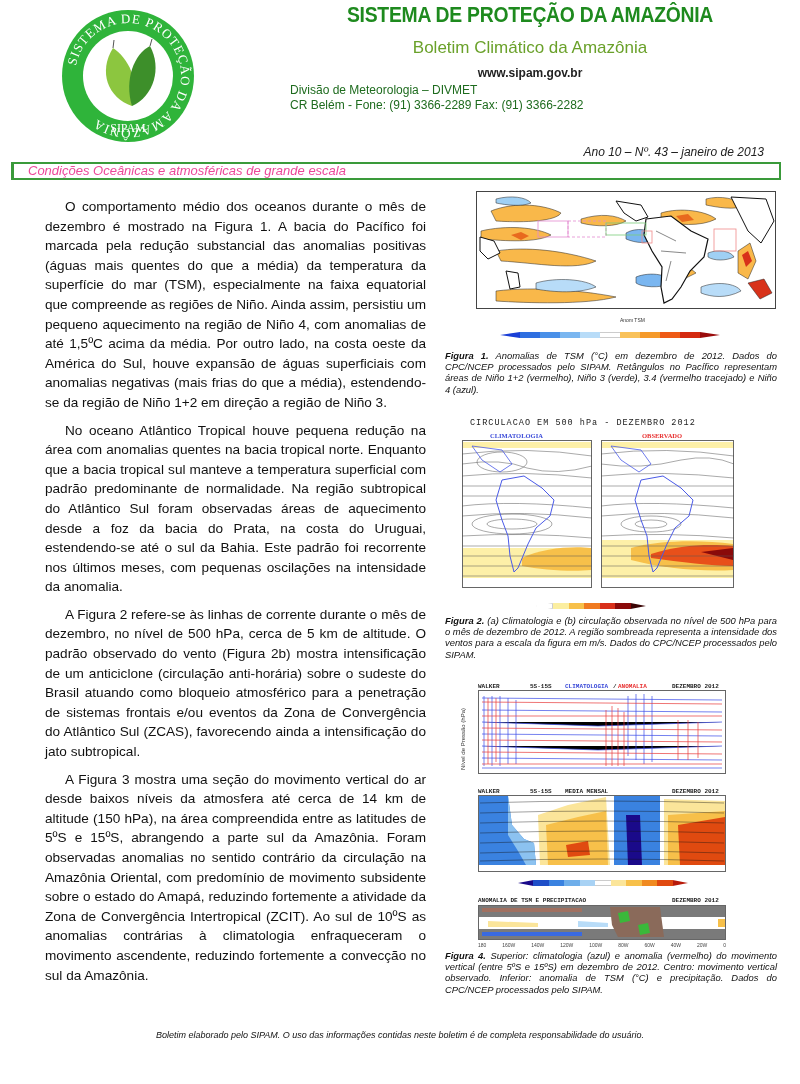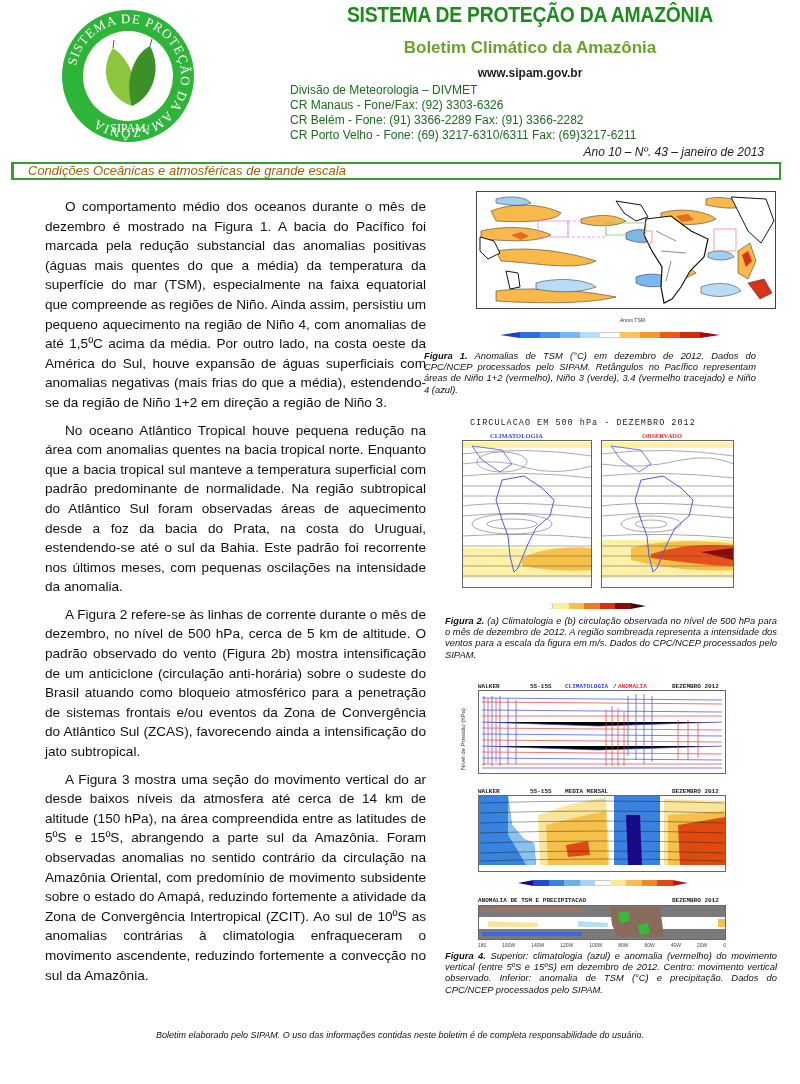--- a/index.html
+++ b/index.html
@@ -1,47 +1,47 @@
 <!DOCTYPE html>
 <html><head>
 <meta charset="utf-8">
 <style>
   html, body { margin:0; padding:0; background:#ffffff; }
   body { width:800px; height:1084px; position:relative; overflow:hidden; font-family:"Liberation Sans", sans-serif; color:#000; }
 
   
   .logo { position:absolute; left:58px; top:6px; width:140px; height:140px; }
   .hdr-title { position:absolute; left:300px; top:2px; width:460px; text-align:center; font-family:"Liberation Sans", sans-serif; font-weight:bold; font-size:22px; color:#1e8a1e; letter-spacing:-0.3px; transform:scaleX(0.88); transform-origin:center; }
-  .hdr-sub { position:absolute; left:300px; top:38px; width:460px; text-align:center; font-weight:bold; font-size:17px; color:#6aa12a; }
+  .hdr-sub { position:absolute; left:300px; top:38px; width:460px; text-align:center; font-weight:normal; font-size:17px; color:#6aa12a; }
   .hdr-web { position:absolute; left:300px; top:66px; width:460px; text-align:center; font-weight:bold; font-size:12px; color:#222; }
   .hdr-lines { position:absolute; left:290px; top:83px; width:480px; text-align:left; font-size:12px; color:#1e6b1e; line-height:15px; }
   .hdr-issue { position:absolute; right:36px; top:145px; font-style:italic; font-size:12px; color:#222; }
 
   
   .section-box { position:absolute; left:11px; top:162px; width:770px; height:18px; border:2px solid #3a9a3a; border-left-width:3px; box-sizing:border-box; }
-  .section-title { position:absolute; left:28px; top:163px; font-style:italic; font-size:13px; color:#a16207; }
+  .section-title { position:absolute; left:28px; top:163px; font-style:italic; font-size:13px; color:#ec4899; }
 
   
   .col-left { position:absolute; left:37px; top:189px; width:397px; font-size:13.6px; line-height:19.6px; text-align:justify; color:#111; }
   .col-left p { margin:8px; text-indent:20px; }
 
   
   .fig { position:absolute; }
   .fig1 { left:476px; top:191px; width:300px; height:118px; }
   .fig1-title { position:absolute; left:560px; top:190px; width:120px; text-align:center; font-family:"Liberation Mono", monospace; font-size:8px; font-weight:bold; color:#333; }
   .fig1-axis { position:absolute; left:620px; top:317px; font-size:5px; color:#333; }
   .cbar { position:absolute; display:flex; height:6px; }
   .cbar span { flex:1; }
   .cbar1 { left:500px; top:332px; width:220px; }
   .cbar2 { left:536px; top:603px; width:110px; }
   .cbar3 { left:518px; top:880px; width:170px; }
 
   .caption { position:absolute; font-style:italic; font-size:9.4px; line-height:11.2px; color:#111; text-align:justify; }
   .caption b { font-weight:bold; font-style:italic; }
-  .cap1 { left:424px; top:350px; width:332px; }
+  .cap1 { left:445px; top:350px; width:332px; }
   .cap2 { left:445px; top:615px; width:332px; }
   .cap3 { left:445px; top:950px; width:332px; }
 
   .fig2-title { position:absolute; left:470px; top:418px; width:280px; text-align:left; font-family:Liberation Mono, monospace; font-size:8.5px; letter-spacing:1px; color:#222; }
   .fig2-lbl { position:absolute; top:432px; font-family:"Liberation Serif", serif; font-size:6.5px; font-weight:bold; }
   .fig2a { left:462px; top:440px; width:130px; height:148px; }
   .fig2b { left:601px; top:440px; width:133px; height:148px; }
 
   .fig3-head { position:absolute; font-family:"Liberation Mono", monospace; font-size:6px; font-weight:bold; color:#222; }
   .fig3a { left:478px; top:690px; width:248px; height:84px; }
@@ -71,23 +71,21 @@
     <path d="M 55,42 L 56,34" stroke="#555" stroke-width="1"></path>
     <path d="M 92,40 L 94,33" stroke="#555" stroke-width="1"></path>
   </svg>
 </div>
 
 <div class="hdr-title">SISTEMA DE PROTEÇÃO DA AMAZÔNIA</div>
 <div class="hdr-sub">Boletim Climático da Amazônia</div>
 <div class="hdr-web">www.sipam.gov.br</div>
 <div class="hdr-lines">
   <div>Divisão de Meteorologia – DIVMET</div>
-  <div>CR Manaus - Fone/Fax: (92) 3303-6326</div>
   <div>CR Belém - Fone: (91) 3366-2289 Fax: (91) 3366-2282</div>
-  <div>CR Porto Velho - Fone: (69) 3217-6310/6311 Fax: (69)3217-6211</div>
 </div>
 <div class="hdr-issue">Ano 10 – Nº. 43 – janeiro de 2013</div>
 
 <div class="section-box"></div>
 <div class="section-title">Condições Oceânicas e atmosféricas de grande escala</div>
 
 <div class="col-left">
   <p>O comportamento médio dos oceanos durante o mês de dezembro é mostrado na Figura 1. A bacia do Pacífico foi marcada pela redução substancial das anomalias positivas (águas mais quentes do que a média) da temperatura da superfície do mar (TSM), especialmente na faixa equatorial que compreende as regiões de Niño. Ainda assim, persistiu um pequeno aquecimento na região de Niño 4, com anomalias de até 1,5ºC acima da média. Por outro lado, na costa oeste da América do Sul, houve expansão de águas superficiais com anomalias negativas (mais frias do que a média), estendendo-se da região de Niño 1+2 em direção a região de Niño 3.</p>
   <p>No oceano Atlântico Tropical houve pequena redução na área com anomalias quentes na bacia tropical norte. Enquanto que a bacia tropical sul manteve a temperatura superficial com padrão predominante de normalidade. Na região subtropical do Atlântico Sul foram observadas áreas de aquecimento desde a foz da bacia do Prata, na costa do Uruguai, estendendo-se até o sul da Bahia. Este padrão foi recorrente nos últimos meses, com pequenas oscilações na intensidade da anomalia.</p>
   <p>A Figura 2 refere-se às linhas de corrente durante o mês de dezembro, no nível de 500 hPa, cerca de 5 km de altitude. O padrão observado do vento (Figura 2b) mostra intensificação de um anticiclone (circulação anti-horária) sobre o sudeste do Brasil atuando como bloqueio atmosférico para a penetração de sistemas frontais e/ou eventos da Zona de Convergência do Atlântico Sul (ZCAS), favorecendo ainda a intensificação do jato subtropical.</p>

